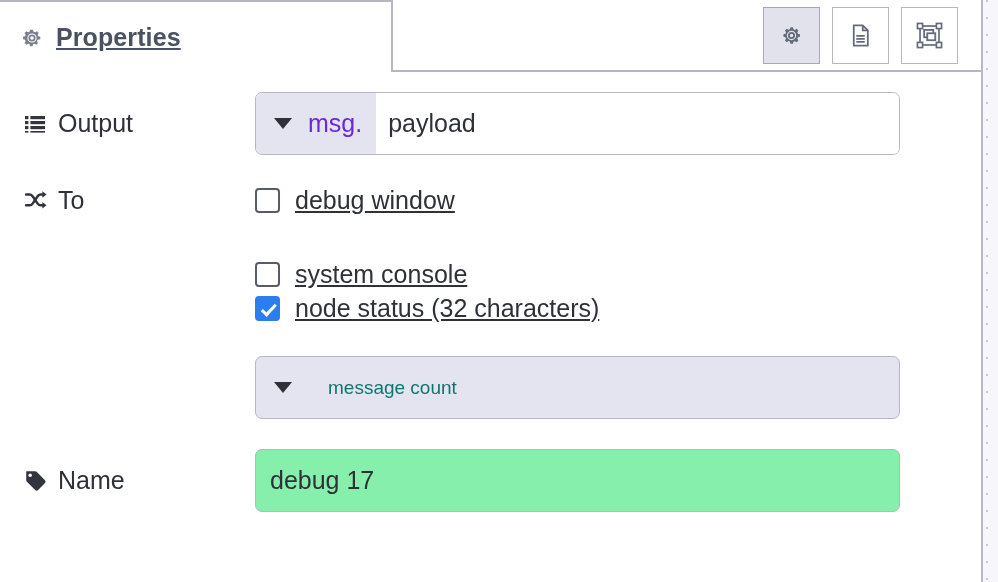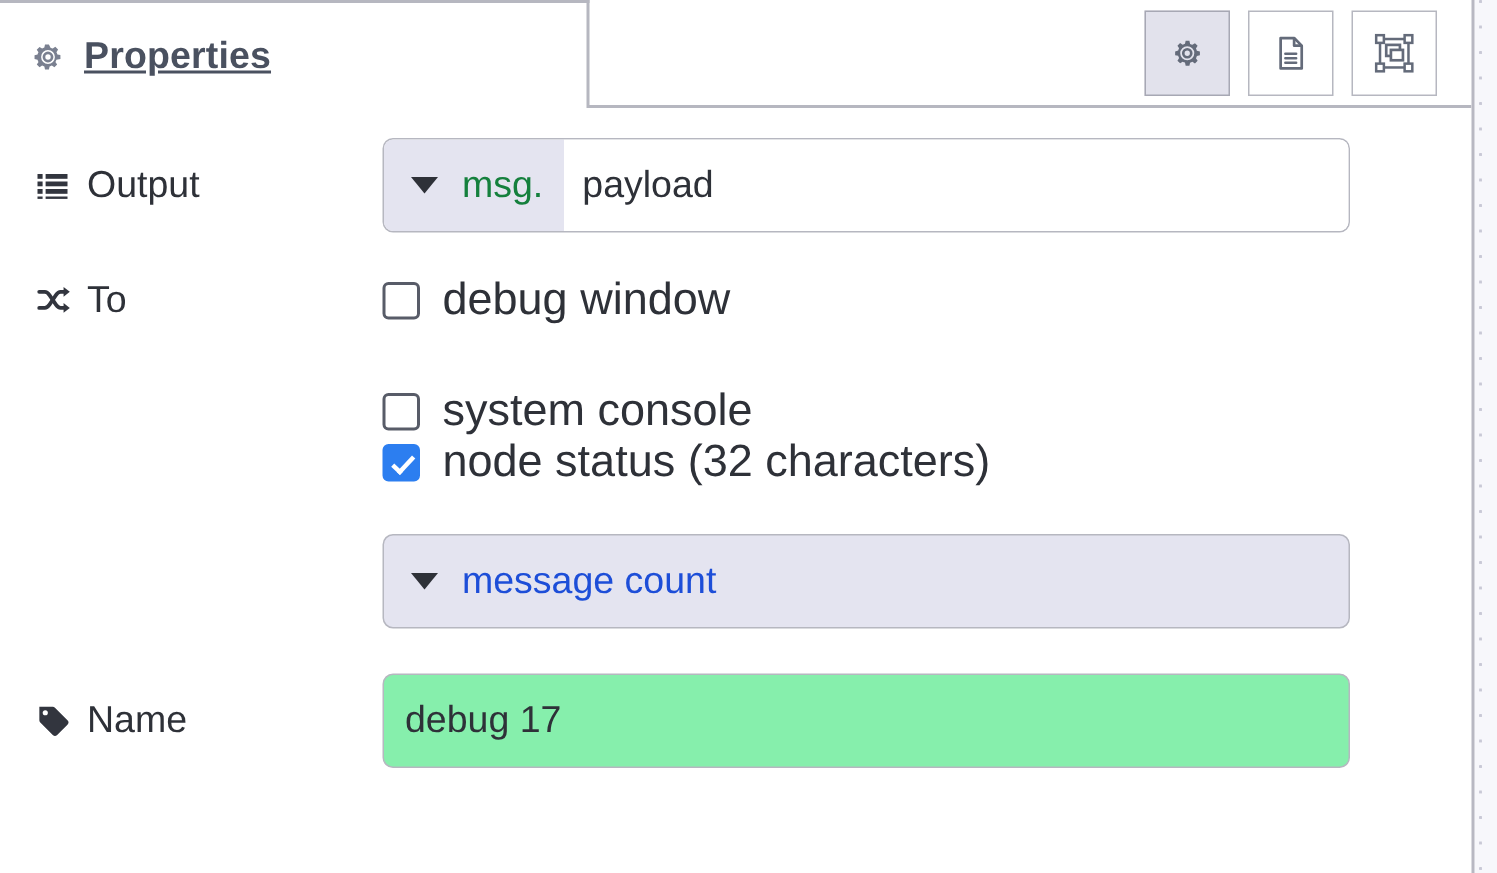--- a/index.html
+++ b/index.html
@@ -163,21 +163,21 @@
   }
   .ti-caret {
     width: 0; height: 0;
     border-left: 9px solid transparent;
     border-right: 9px solid transparent;
     border-top: 11px solid #2e3138;
     margin-right: 16px;
   }
   .ti-sel-label {
     font-size: 25px;
-    color: #15803d;
+    color: #6d28d9;
     white-space: nowrap;
   }
   .ti-value {
     flex: 1;
     display: flex;
     align-items: center;
     padding-left: 12px;
     font-size: 25px;
     color: #2e3138;
     background: #ffffff;
@@ -210,23 +210,24 @@
     position: absolute;
     left: 7.5px;
     top: 3px;
     width: 5px;
     height: 11.5px;
     border: solid #ffffff;
     border-width: 0 3.2px 3.2px 0;
     transform: rotate(43deg);
   }
   .cb-label {
-    font-size: 30px;
+    font-size: 25px;
     color: #2e3138;
     white-space: nowrap;
+    text-decoration: underline;
   }
 
   
   .dropdown {
     width: 645px;
     height: 63px;
     box-sizing: border-box;
     border: 1.6px solid #b6b7c0;
     border-radius: 7px;
     background: #e4e4f0;
@@ -236,22 +237,23 @@
     cursor: pointer;
   }
   .dd-caret {
     width: 0; height: 0;
     border-left: 9px solid transparent;
     border-right: 9px solid transparent;
     border-top: 11px solid #2e3138;
     margin-right: 16px;
   }
   .dd-label {
-    font-size: 25px;
-    color: #1d4ed8;
+    font-size: 19px;
+    color: #0f766e;
+    margin-left: 20px;
   }
 
   
   .textinput {
     width: 645px;
     height: 63px;
     box-sizing: border-box;
     border: 1.6px solid #b6b7c0;
     border-radius: 7px;
     background: #86efac;

